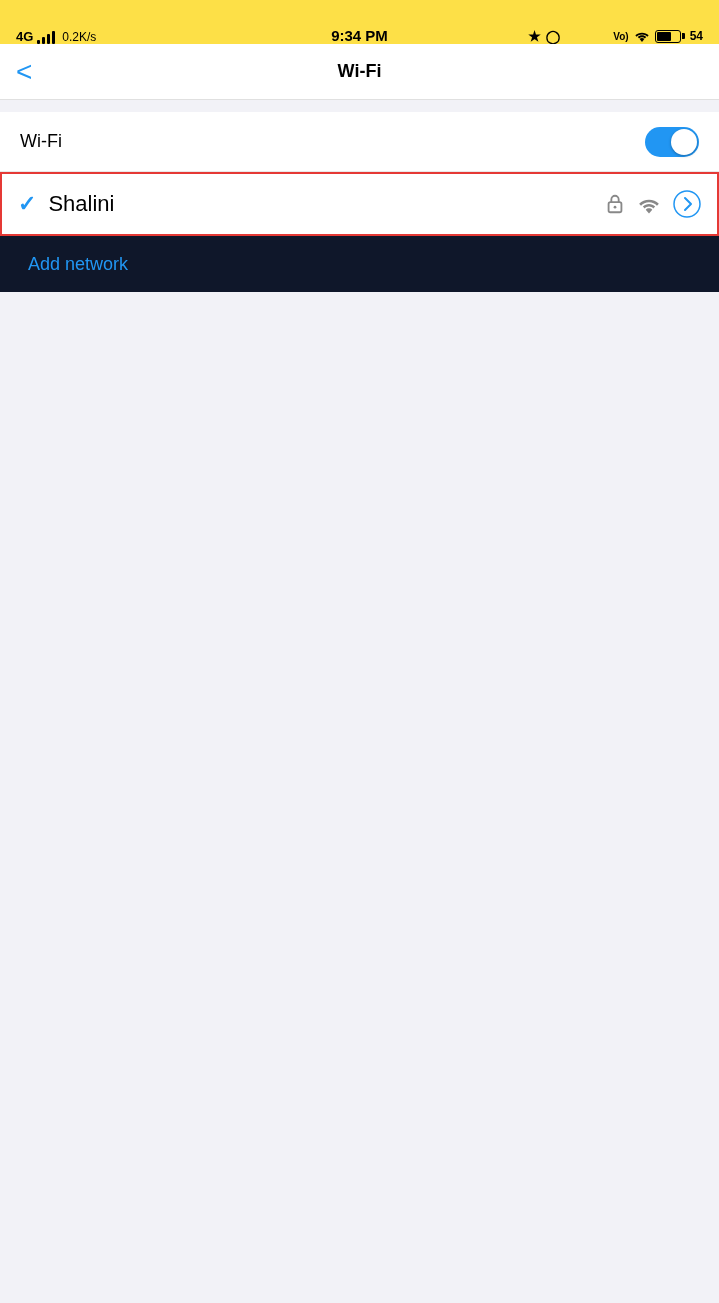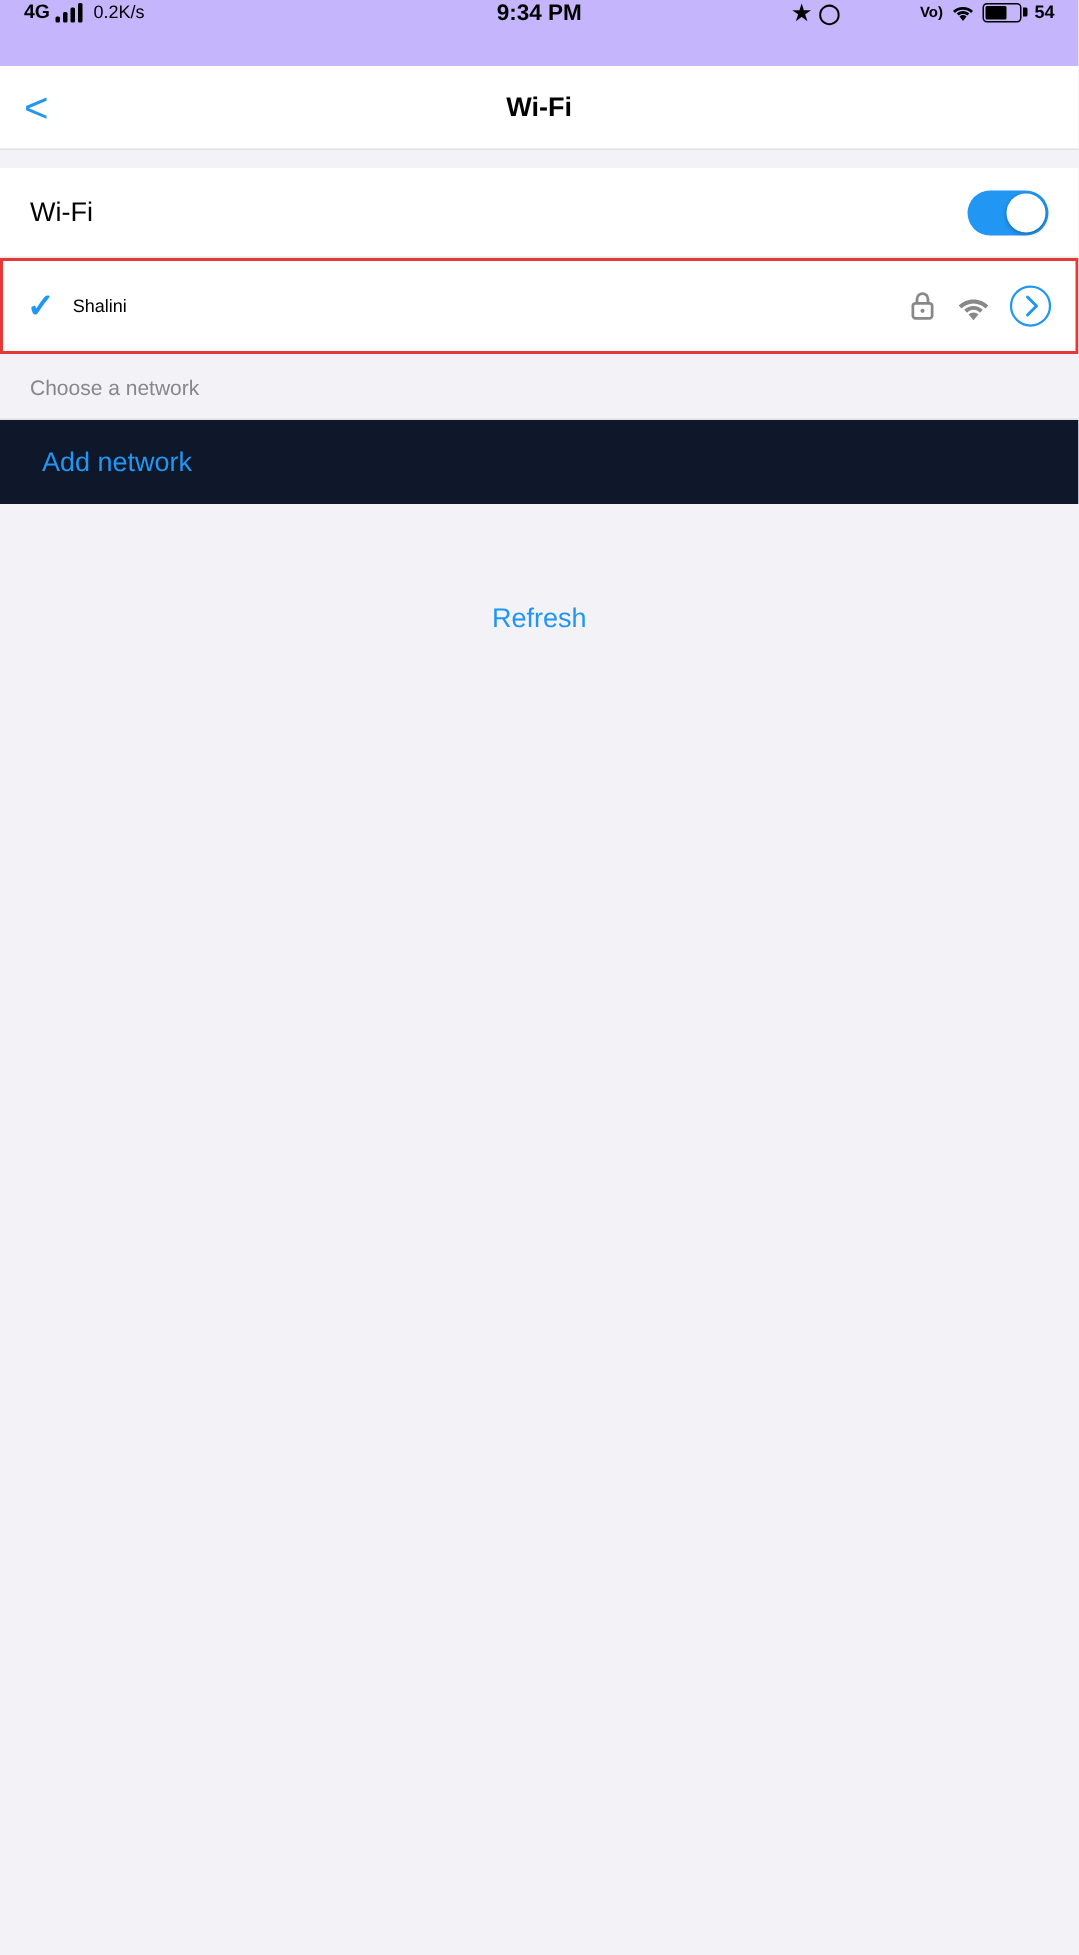--- a/index.html
+++ b/index.html
@@ -8,23 +8,23 @@
       width: 719px;
       min-height: 1303px;
       font-family: -apple-system, 'Helvetica Neue', Arial, sans-serif;
       background: #f2f2f7;
       overflow-x: hidden;
     }
 
     
     .status-bar {
       height: 44px;
-      background: #c4b5fd;
-      display: flex;
-      align-items: flex-start;
+      background: #fde047;
+      display: flex;
+      align-items: flex-end;
       justify-content: space-between;
       padding: 0 16px;
       font-size: 13px;
       font-weight: 600;
     }
     .status-left {
       display: flex;
       align-items: center;
       gap: 4px;
       font-size: 13px;
@@ -174,21 +174,21 @@
       position: relative;
     }
     .network-check {
       color: #2196f3;
       font-size: 22px;
       font-weight: 700;
       margin-right: 12px;
       flex-shrink: 0;
     }
     .network-name {
-      font-size: 12px;
+      font-size: 22px;
       font-weight: 400;
       color: #000;
       flex: 1;
     }
     .network-icons {
       display: flex;
       align-items: center;
       gap: 12px;
     }
 
@@ -343,35 +343,29 @@
 
       <div class="icon-chevron-circle">
         <svg width="28" height="28" viewBox="0 0 28 28">
           <circle cx="14" cy="14" r="13" stroke="#2196f3" stroke-width="1.5" fill="none"></circle>
           <polyline points="12,8 18,14 12,20" stroke="#2196f3" stroke-width="2" fill="none" stroke-linecap="round" stroke-linejoin="round"></polyline>
         </svg>
       </div>
     </div>
   </div>
 
-  <div class="section-header">
-    <span class="section-header-text">Choose a network</span>
-  </div>
 
   <div class="add-network-row">
     <span class="add-network-text">Add network</span>
   </div>
 
   <div class="section-separator"></div>
   <div class="section-separator"></div>
   <div class="section-separator"></div>
 
-  <div class="refresh-section">
-    <span class="refresh-text">Refresh</span>
-  </div>
 
   <div class="section-separator"></div>
   <div class="section-separator"></div>
 
 
   <div class="bottom-area"></div>
 
 </div>
 
 </body></html>

